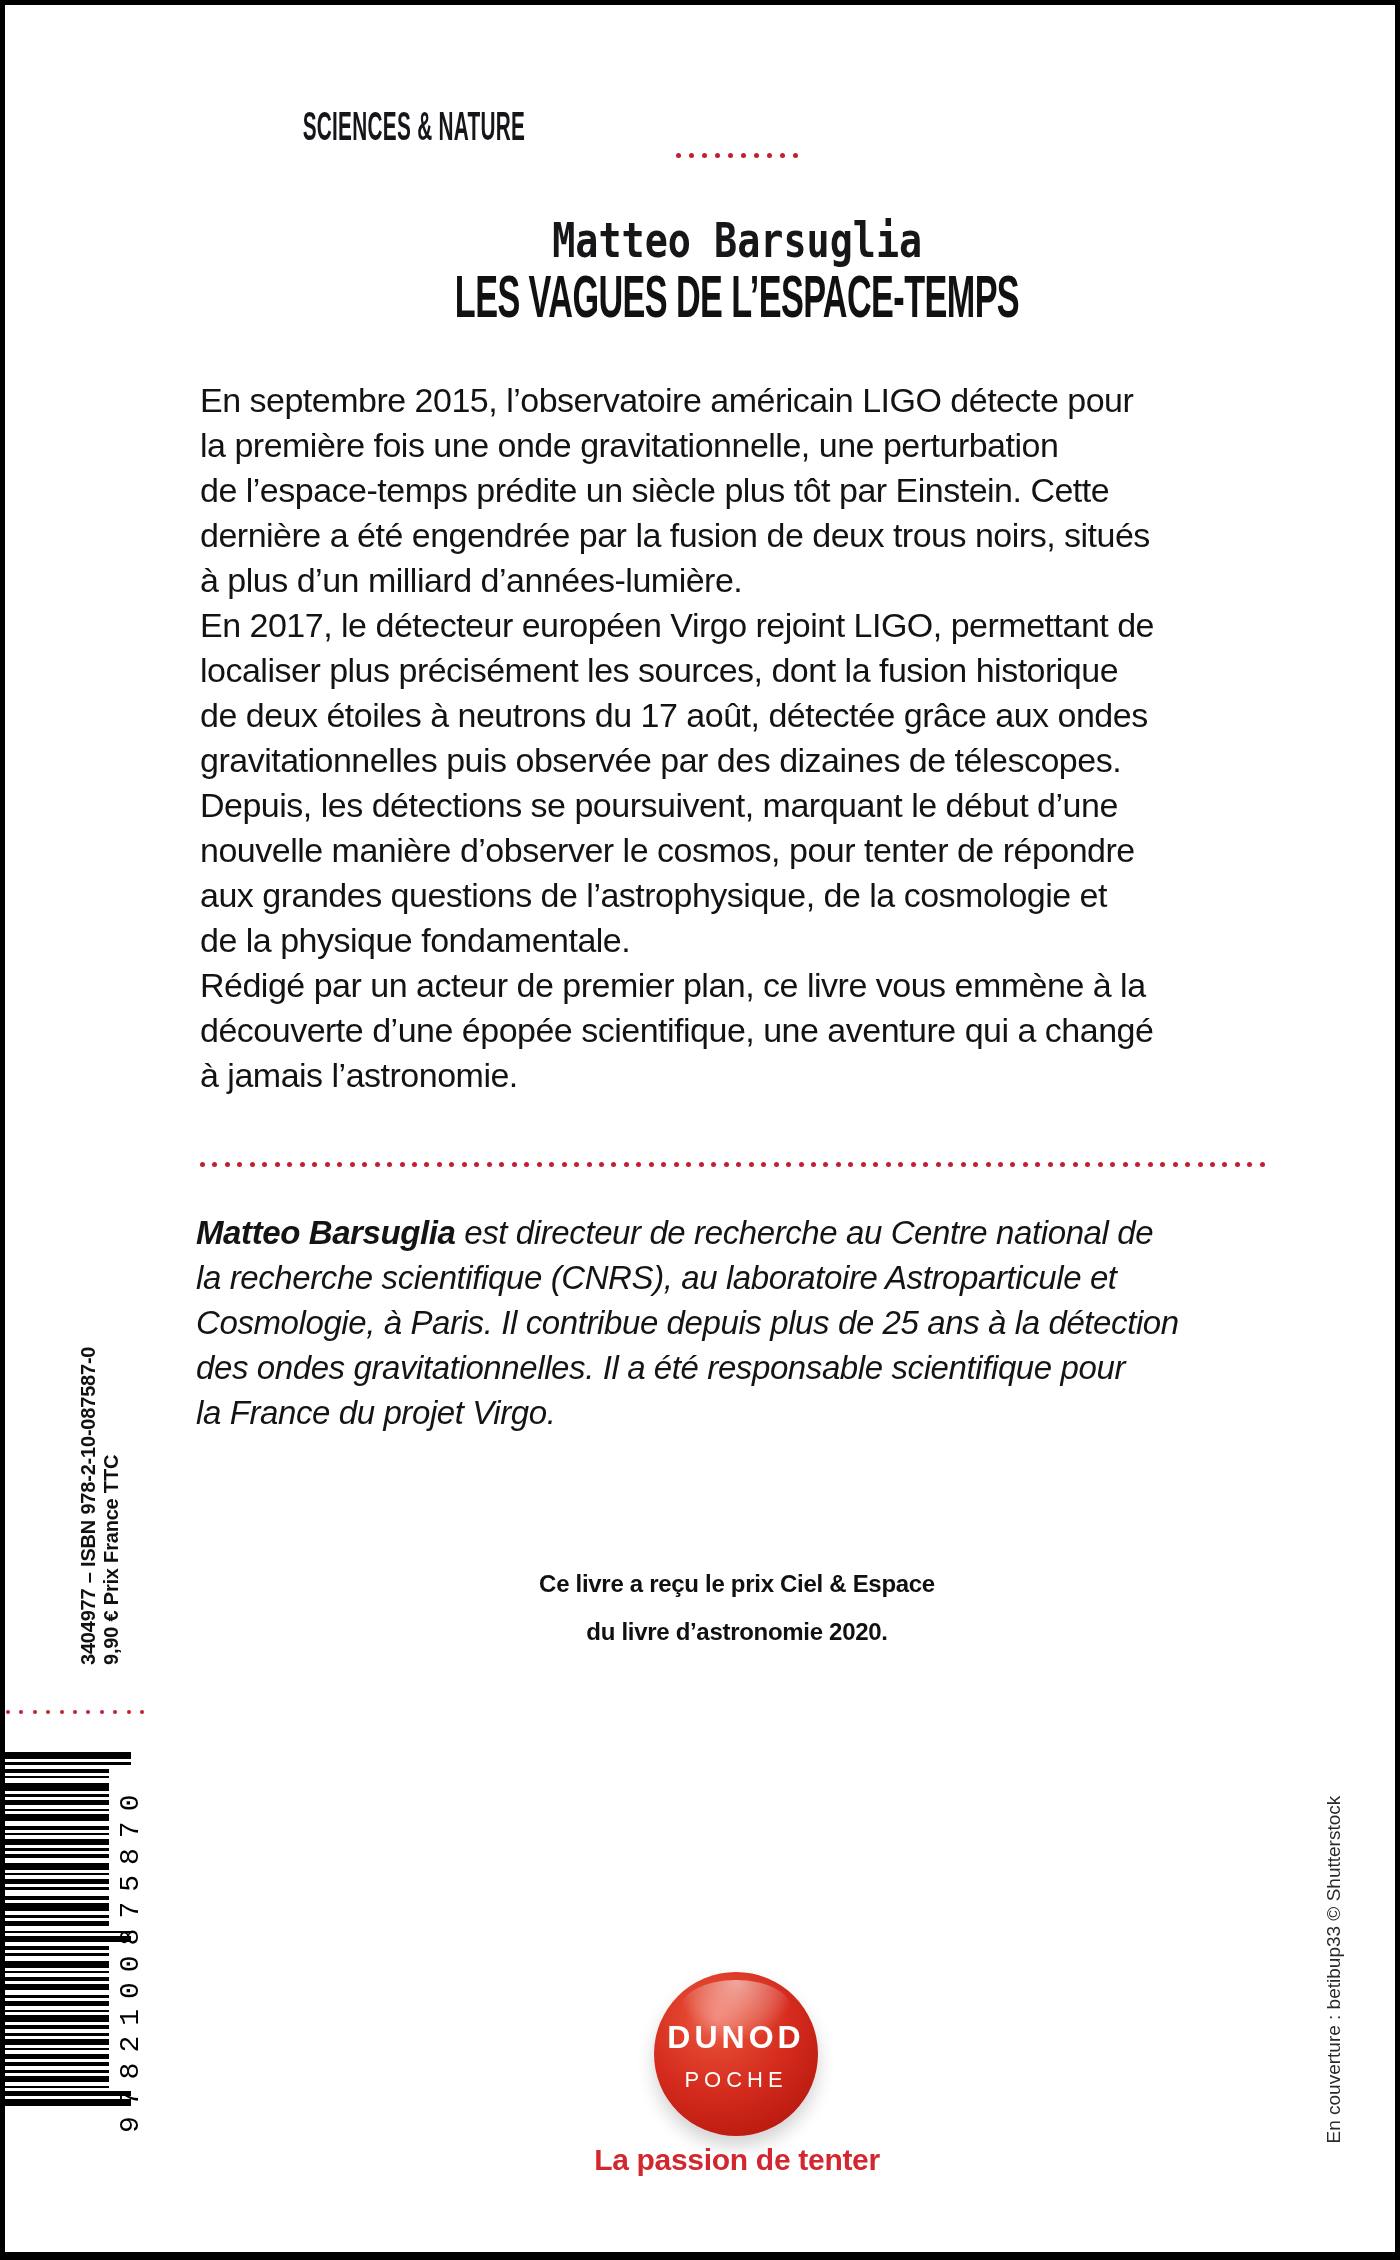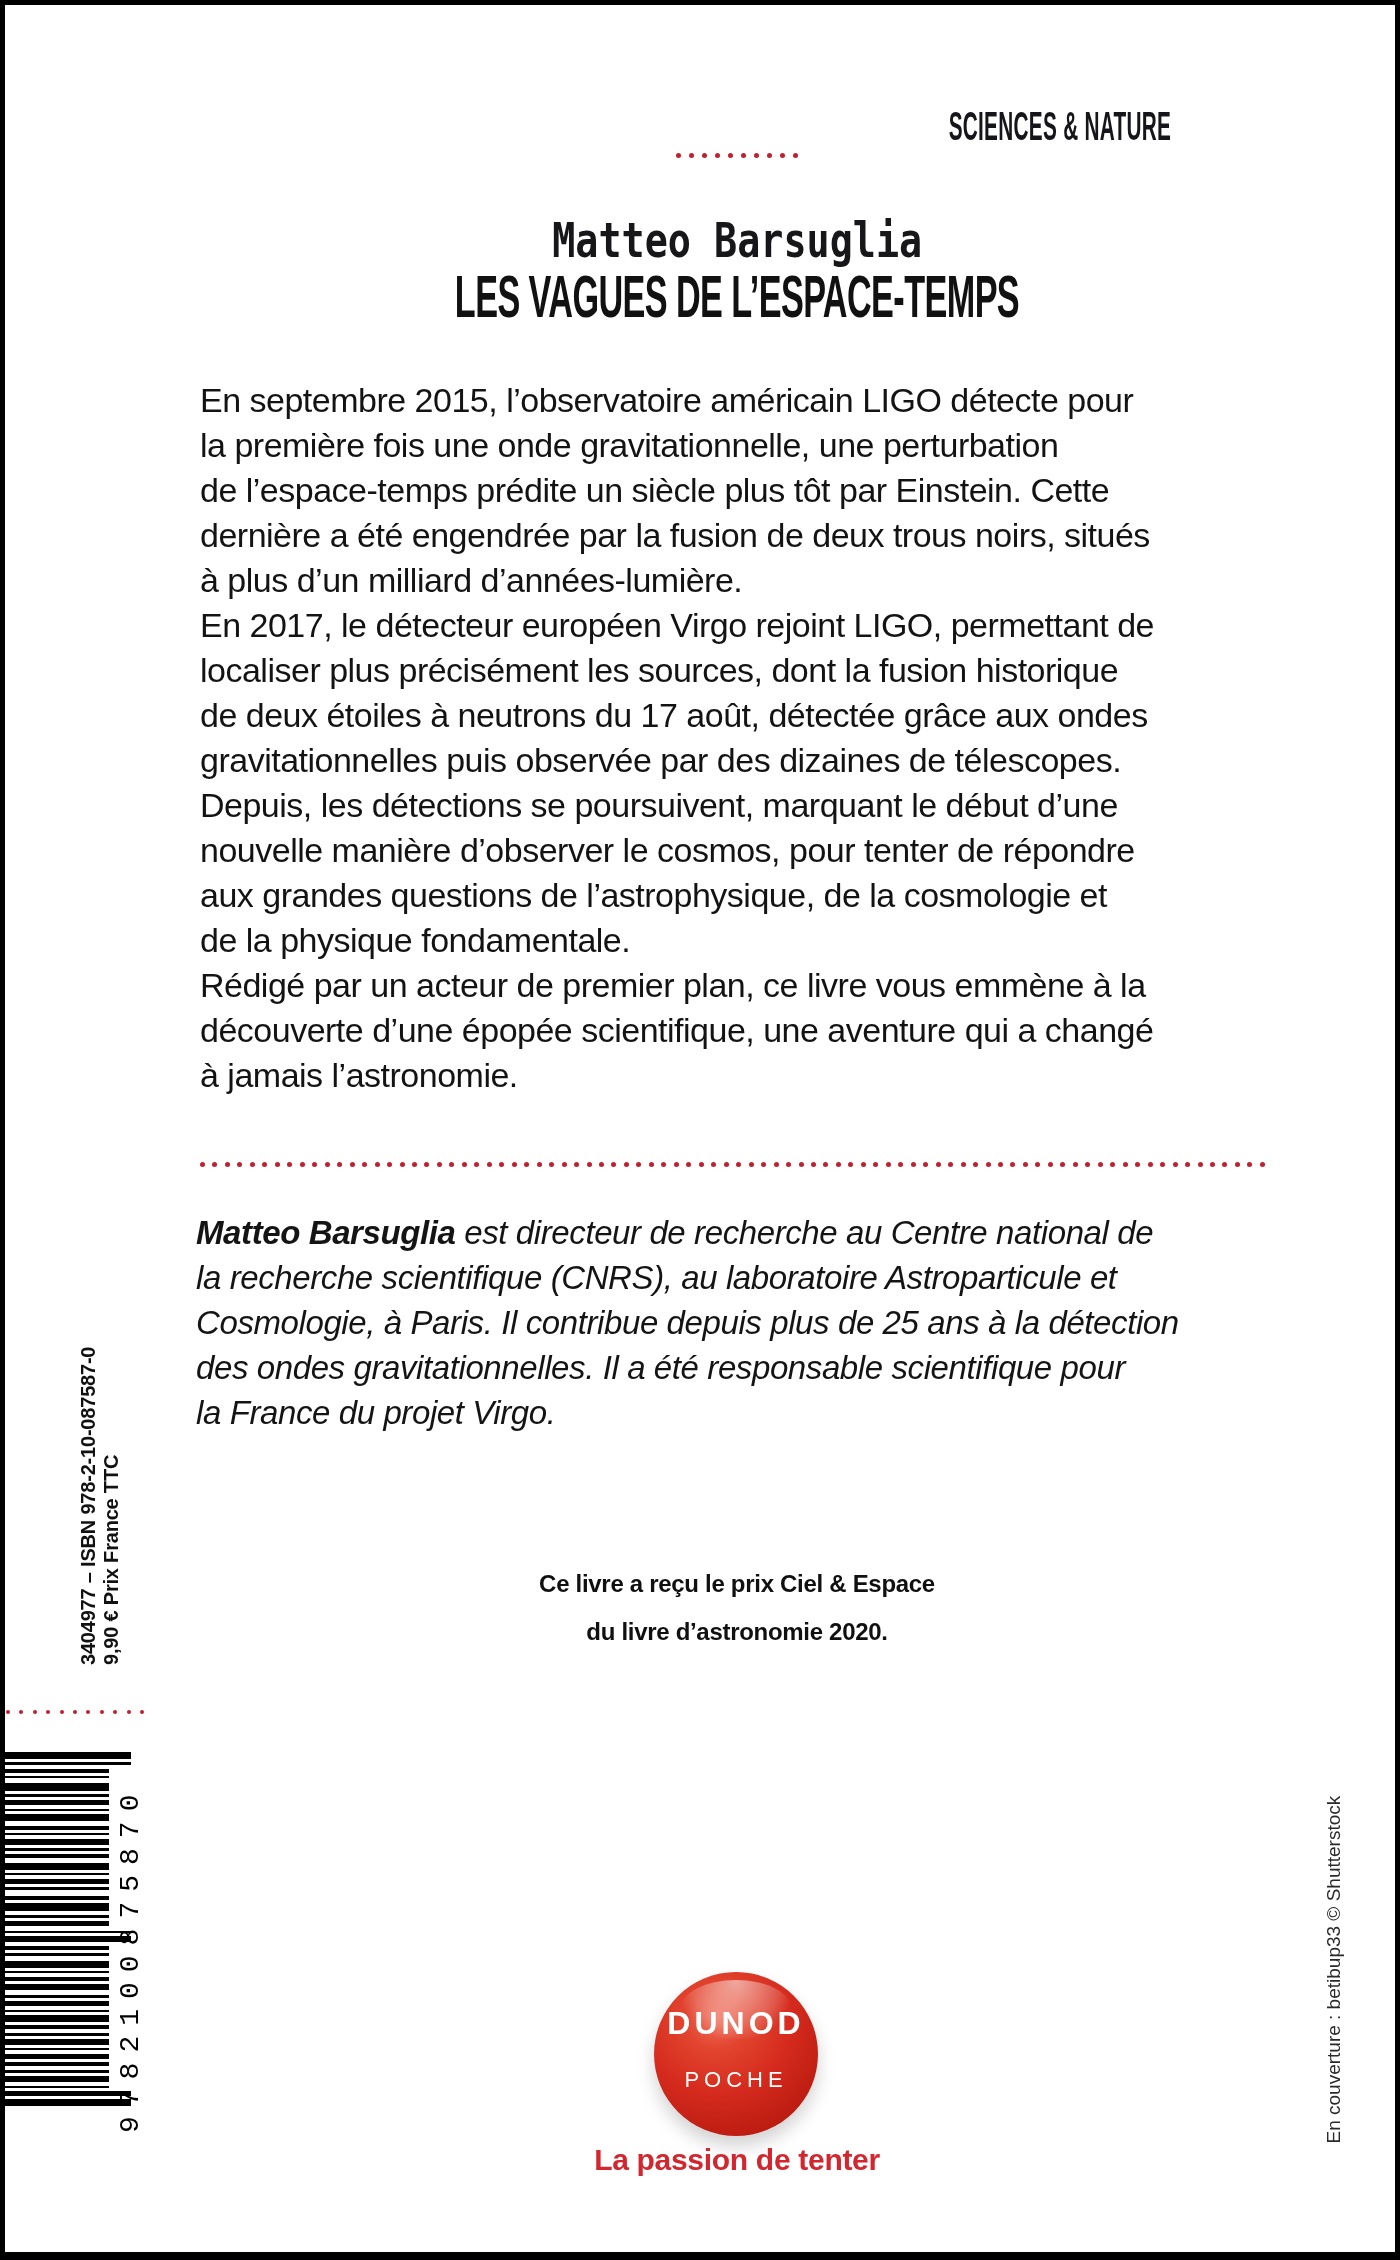--- a/index.html
+++ b/index.html
@@ -5,21 +5,21 @@
   html,body{margin:0;padding:0;background:#ffffff;}
   .page{
     position:relative;width:1400px;height:2260px;background:#fff;overflow:hidden;
     font-family:"Liberation Sans",sans-serif;color:#121212;
     --accent-red:#c02030;--logo-red:#d52b1e;--tagline-red:#d32730;
   }
   .frame{position:absolute;inset:0;border:5px solid #000;border-bottom-width:8px;pointer-events:none;z-index:40;}
 
   .cond{display:inline-block;white-space:nowrap;}
 
-  .category{position:absolute;left:200px;top:104px;width:1074px;text-align:right;
+  .category{position:absolute;left:200px;top:104px;width:1074px;text-align:left;
     font-weight:800;font-size:40px;color:#16161a;}
   .category .cond{transform:scaleX(0.52);letter-spacing:0.5px;}
 
   .dotrow{display:flex;align-items:center;}
   .dot{width:5px;height:5px;border-radius:50%;background:var(--accent-red);flex:0 0 auto;}
   .header-dots{position:absolute;left:200px;top:153px;width:1074px;justify-content:center;gap:8px;}
 
   .author{position:absolute;left:200px;top:212px;width:1074px;text-align:center;
     font-family:"DejaVu Sans Mono","Liberation Mono",monospace;font-weight:700;font-size:48px;color:#17171a;}
   .author .cond{transform:scaleX(0.80);}
@@ -55,21 +55,21 @@
 
   .barcode-number{position:absolute;left:-50px;top:1938px;width:360px;height:30px;
     transform:rotate(-90deg);font-family:"Liberation Mono","DejaVu Sans Mono",monospace;
     font-size:28px;letter-spacing:10px;white-space:nowrap;color:#000;}
 
   .badge{position:absolute;left:654px;top:1972px;width:164px;height:164px;border-radius:50%;
     background:radial-gradient(circle at 38% 28%, #f0705e 0%, #e2452f 20%, var(--logo-red) 48%, #bb1b10 80%, #a2130b 100%);
     box-shadow:0 10px 18px rgba(0,0,0,0.18);}
   .badge::before{content:"";position:absolute;left:16%;top:5%;width:68%;height:36%;border-radius:50%;
     background:radial-gradient(ellipse at 50% 0%, rgba(255,255,255,0.55) 0%, rgba(255,255,255,0.18) 55%, rgba(255,255,255,0) 75%);}
-  .badge-dunod{position:absolute;left:0;top:33px;width:100%;text-align:center;color:#fff;
+  .badge-dunod{position:absolute;left:0;top:47px;width:100%;text-align:center;color:#fff;
     font-weight:700;font-size:32px;letter-spacing:4px;}
   .badge-poche{position:absolute;left:0;top:95px;width:100%;text-align:center;color:#fff;
     font-weight:400;font-size:22px;letter-spacing:5px;}
 
   .tagline{position:absolute;left:200px;top:2143px;width:1074px;text-align:center;
     font-weight:700;font-size:30px;color:var(--tagline-red);letter-spacing:-0.3px;}
 
   .credit{position:absolute;left:1153px;top:1948px;width:365px;height:26px;
     transform:rotate(-90deg);font-size:19px;color:#2a2a2a;white-space:nowrap;}
 </style>

